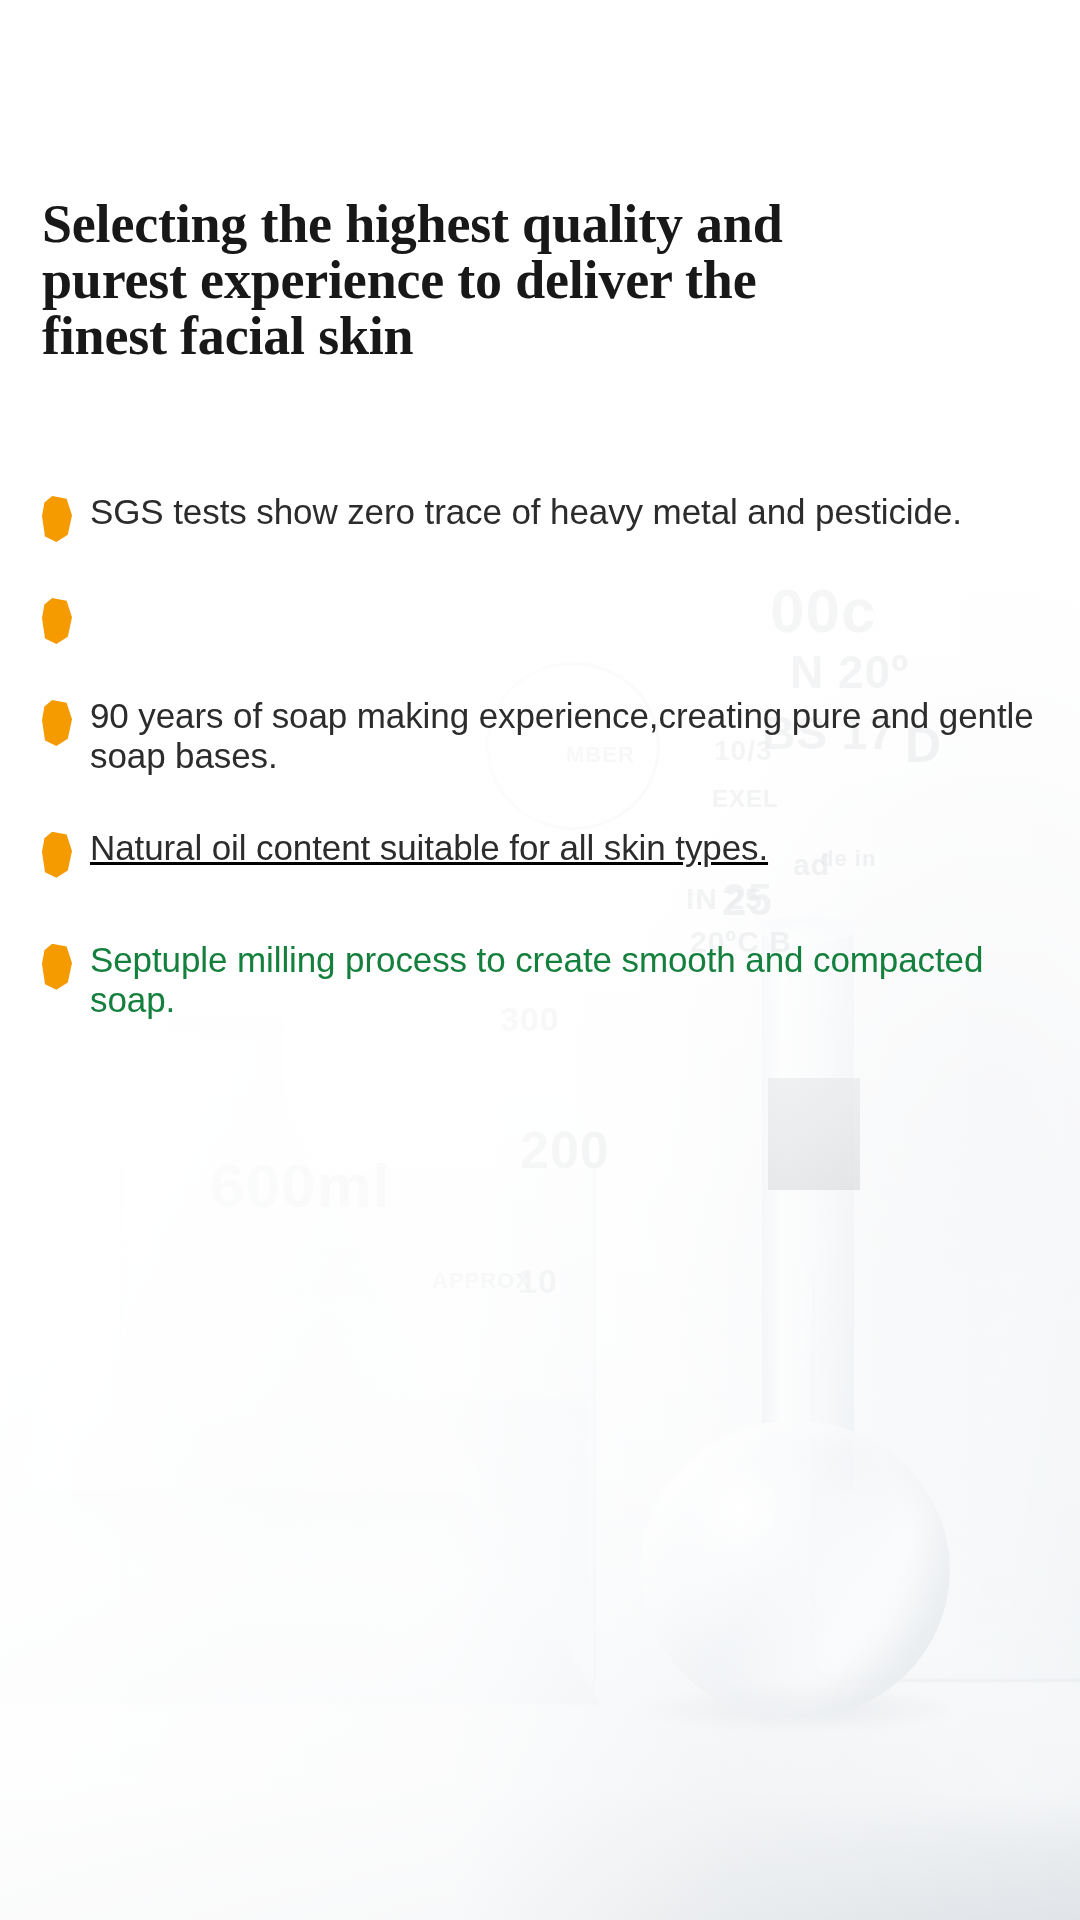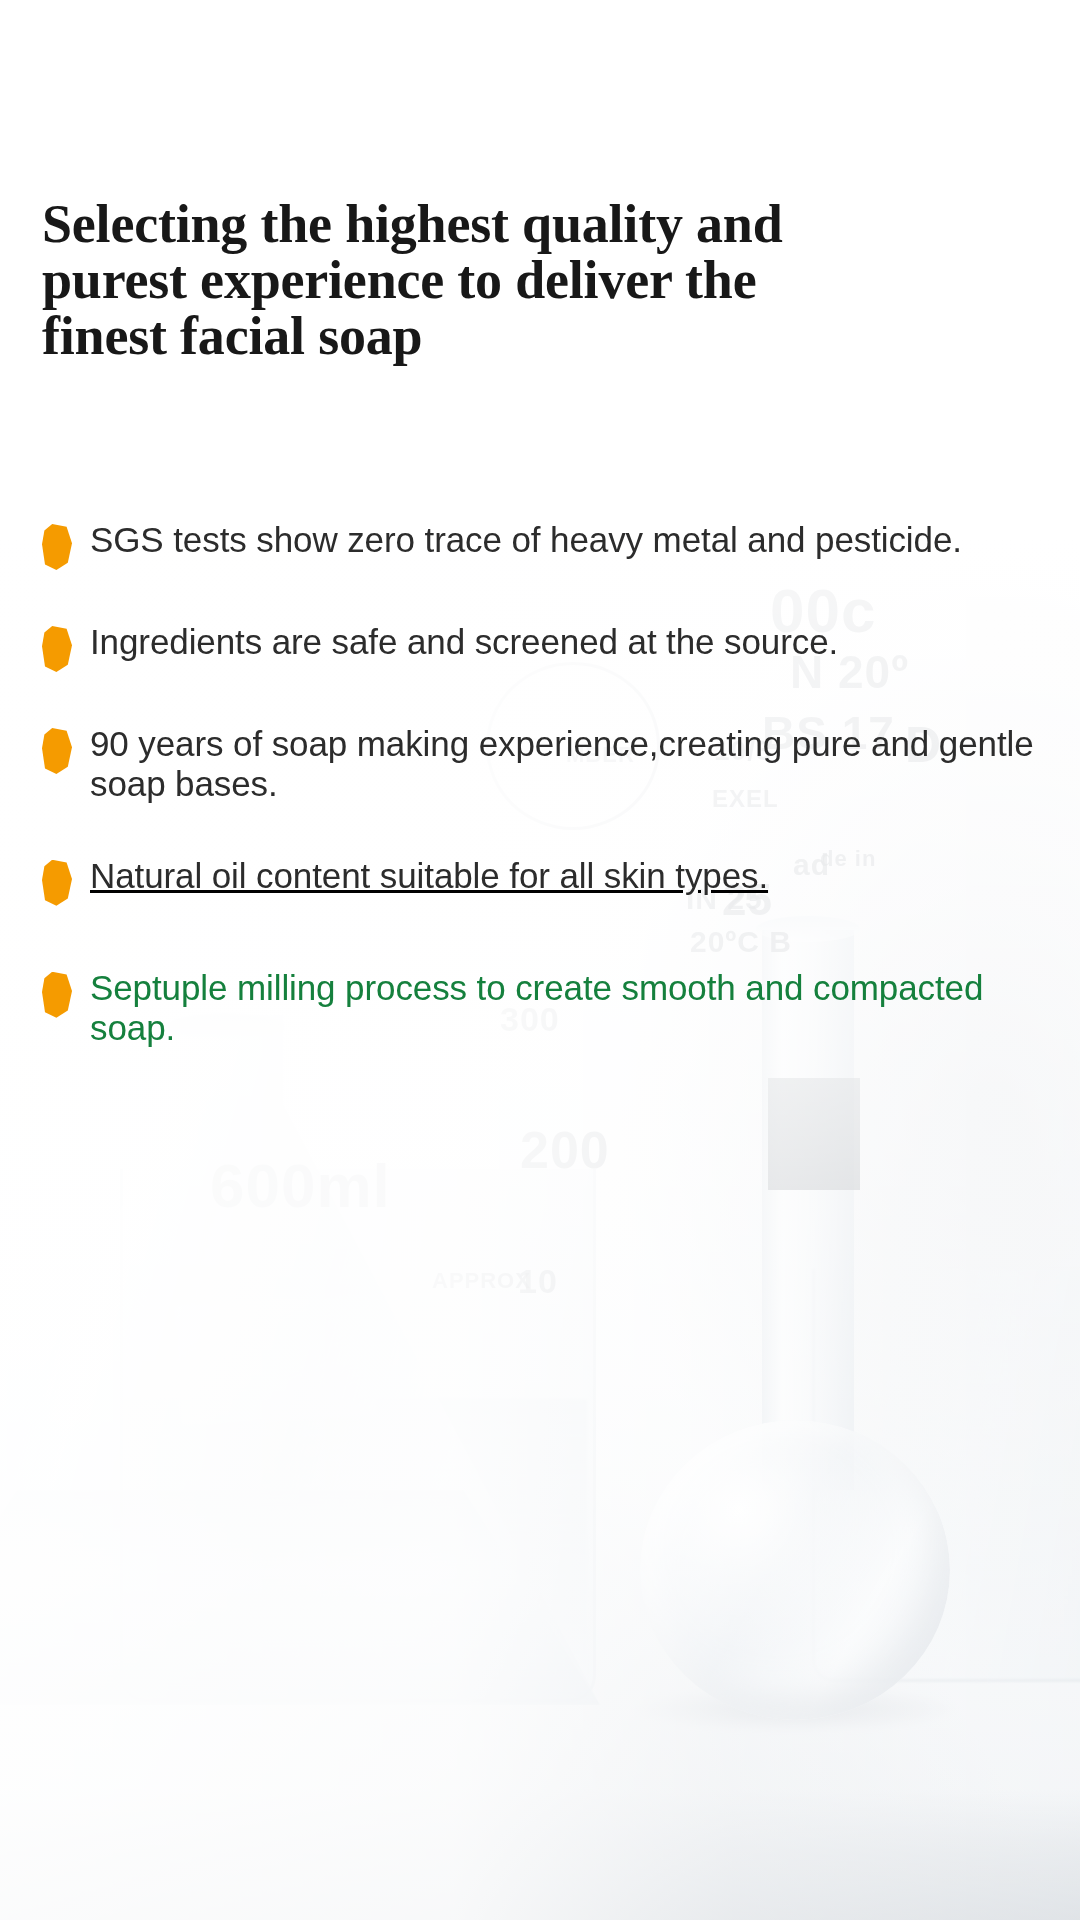--- a/index.html
+++ b/index.html
@@ -215,21 +215,20 @@
     left: 42px;
     top: 492px;
     width: 1000px;
   }
 
   .bullet-row {
     position: relative;
     display: flex;
     align-items: flex-start;
     margin-bottom: 36px;
-    margin-top: 28px;
   }
   .bullet-row:last-child { margin-bottom: 0; }
 
   .bullet-marker {
     flex: 0 0 auto;
     width: 30px;
     height: 46px;
     margin-top: 4px;
     margin-right: 18px;
     background: #F59B00;
@@ -297,33 +296,32 @@
       </div>
   </div>
 
   <div id="veil"></div>
 
   <div id="content">
 
     <h1 id="headline" style="color: rgb(24, 24, 24);">
       <span>Selecting the highest quality and</span><br>
       <span>purest experience to deliver the</span><br>
-      <span>finest facial soap</span>
+      <span>finest facial skin</span>
     </h1>
 
     <ul id="bullets" style="list-style:none;margin:0;padding:0;">
 
       <li class="bullet-row gap-lg">
         <span class="bullet-marker" style="background: rgb(245, 155, 0);"></span>
         <span class="bullet-text" style="color: rgb(44, 44, 44);">SGS tests show zero trace of heavy metal and pesticide.</span>
       </li>
 
       <li class="bullet-row gap-lg">
         <span class="bullet-marker" style="background: rgb(245, 155, 0);"></span>
-        <span class="bullet-text" style="color: rgb(44, 44, 44);">Ingredients are safe and screened at the source.</span>
       </li>
 
       <li class="bullet-row gap-lg">
         <span class="bullet-marker" style="background: rgb(245, 155, 0);"></span>
         <span class="bullet-text" style="color: rgb(44, 44, 44);">90 years of soap making experience,creating pure and gentle soap bases.</span>
       </li>
 
       <li class="bullet-row gap-xl">
         <span class="bullet-marker" style="background: rgb(245, 155, 0);"></span>
         <span class="bullet-text" style="color: rgb(44, 44, 44);">Natural oil content suitable for all skin types.</span>

